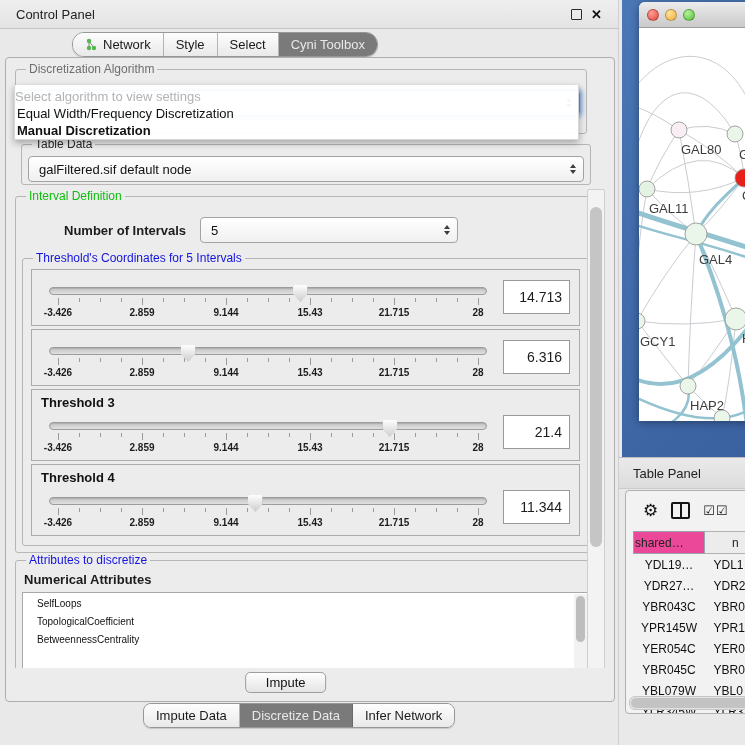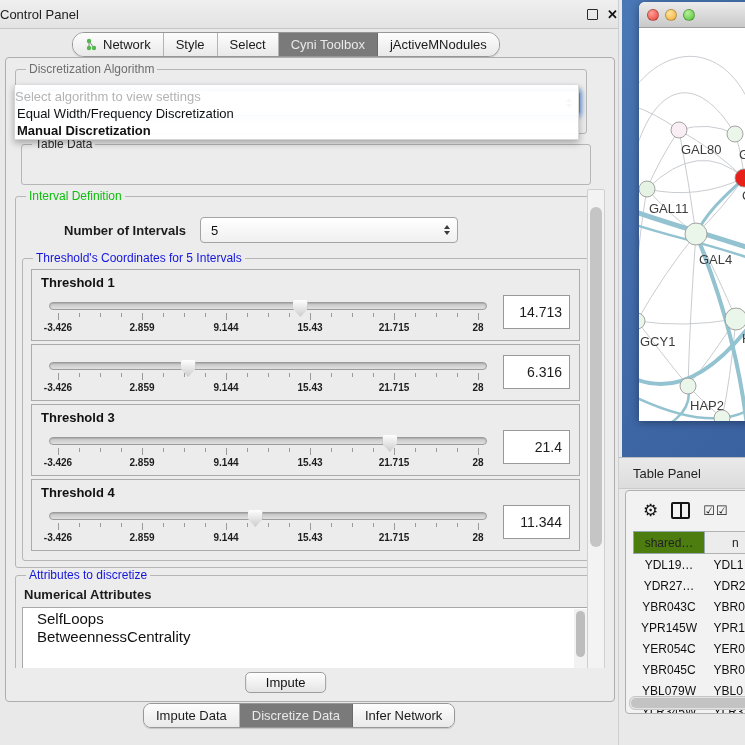--- a/index.html
+++ b/index.html
@@ -3,21 +3,21 @@
 <meta charset="utf-8">
 <style>
   html,body{margin:0;padding:0;}
   body{width:745px;height:745px;overflow:hidden;background:#e9e9e9;
        font-family:"Liberation Sans",sans-serif;font-size:13px;color:#1c1c1c;}
   .stage{position:relative;width:745px;height:745px;}
 
   
   .control-panel{position:absolute;left:0;top:0;width:618px;height:745px;background:#e9e9e9;}
   .cp-titlebar{position:absolute;left:0;top:0;right:0;height:28px;background:linear-gradient(#efefef,#e3e3e3);
-       border-bottom:1px solid #c6c6c6;display:flex;align-items:center;padding:0 0;}
+       border-bottom:1px solid #c6c6c6;display:flex;align-items:center;padding:0 16px;}
   .cp-title{font-size:13px;color:#222;}
   .cp-buttons{margin-left:auto;display:flex;align-items:center;gap:9px;}
   .float-btn{width:9px;height:9px;border:1.6px solid #2a2a2a;display:inline-block;border-radius:1px;}
   .close-btn{font-size:13px;font-weight:bold;color:#111;line-height:1;}
 
   
   .cp-tabs{position:absolute;left:72px;top:32px;display:flex;height:23px;
        border-radius:12px;overflow:hidden;border:1px solid #979797;box-shadow:0 1px 1px rgba(0,0,0,.15);}
   .seg{display:flex;align-items:center;gap:5px;padding:0 12px;background:linear-gradient(#fdfdfd,#e9e9e9);
        border-right:1px solid #b4b4b4;color:#1a1a1a;font-size:13px;white-space:nowrap;cursor:default;}
@@ -85,21 +85,21 @@
   .tick{position:absolute;top:0;width:1px;height:4px;background:#9a9a9a;}
   .tick.major{height:7px;}
   .scale{position:relative;height:13px;font-size:10px;font-weight:bold;color:#1d1d1d;}
   .tick-label{position:absolute;top:1px;transform:translateX(-50%);white-space:nowrap;}
   .th-value{width:58px;height:32px;margin-left:12px;background:#fff;border:1px solid #999;
        font-size:14px;display:flex;align-items:center;justify-content:flex-end;padding-right:7px;}
 
   .attrs-group{margin:13px 30px 0 36px;height:150px;}
   .attrs-label{font-weight:bold;font-size:13px;margin:3px 0 5px 2px;}
   .attr-list{position:relative;border:1px solid #a8a8a8;background:#fff;height:96px;overflow:hidden;padding:2px 0;}
-  .attr-item{font-size:15px;line-height:18px;padding-left:14px;color:#111;}
+  .attr-item{font-size:10px;line-height:18px;padding-left:14px;color:#111;}
   .list-scroll{position:absolute;top:1px;bottom:1px;right:1px;width:13px;background:#f2f2f2;}
   .list-scroll .vthumb{position:absolute;left:2px;right:2px;top:2px;height:46px;background:#bdbdbd;border-radius:6px;}
 
   .apply-btn{position:absolute;left:46%;top:614px;transform:translateX(-50%);
        padding:2px 20px;font-size:13px;font-family:"Liberation Sans",sans-serif;color:#111;
        background:linear-gradient(#fefefe,#e4e4e4);border:1px solid #9d9d9d;border-radius:5px;}
 
   .cp-bottom-tabs{position:absolute;left:143px;top:703px;display:flex;height:23px;
        border-radius:8px;overflow:hidden;border:1px solid #979797;box-shadow:0 1px 1px rgba(0,0,0,.15);}
 
@@ -123,21 +123,21 @@
        font-size:13px;color:#222;}
   .tp-card{position:absolute;left:6px;top:490px;width:150px;height:222px;background:#f2f2f2;
        border:1px solid #b0b0b0;border-radius:4px;overflow:hidden;}
   .tp-toolbar{display:flex;align-items:center;gap:13px;padding:11px 0 6px 17px;}
   .gear{font-size:17px;line-height:14px;color:#141414;}
   .split-icon{width:15px;height:13px;border:2px solid #141414;border-radius:2px;
        background:linear-gradient(#141414,#141414) center/2px 100% no-repeat;}
   .cbx{font-size:13px;line-height:13px;color:#141414;}
   .tp-table{margin:6px 0 0 7px;border-collapse:collapse;}
   .tp-table th{font-size:12px;font-weight:normal;color:#222;height:19px;border:1px solid #97a6ad;}
-  .th-shared{width:76px;background:#4d7c0f;text-align:center;}
+  .th-shared{width:76px;background:#ec4899;text-align:left;}
   .th-name{width:60px;background:#ececec;border-color:#b1b1b1 !important;text-align:left;padding-left:27px;}
   .tp-table td{font-size:12px;color:#101010;height:19px;white-space:nowrap;}
   .td-shared{width:76px;text-align:center;}
   .td-name{width:60px;padding-left:9px;}
   .hscroll{position:absolute;left:3px;right:3px;bottom:3px;height:12px;background:#e3e3e3;
        border:1px solid #c6c6c6;border-radius:6px;}
   .hscroll .hthumb{position:absolute;top:1px;bottom:1px;left:1px;width:96%;background:#c3c3c3;border-radius:6px;}
 
   .net-tab-icon{display:inline-block;}
 </style>
@@ -168,23 +168,20 @@
       </span>
       <span class="seg">
           <span>Style</span>
         </span>
       <span class="seg">
           <span>Select</span>
         </span>
       <span class="seg sel">
           <span>Cyni Toolbox</span>
         </span>
-      <span class="seg">
-          <span>jActiveMNodules</span>
-        </span>
     </div>
 
     <div class="cp-content">
 
       <fieldset class="group algo-group">
         <legend class="dim">Discretization Algorithm</legend>
         <div class="combo focused">
           <span class="arrows">
               <i class="up"></i>
               <i class="dn"></i>
@@ -193,20 +190,27 @@
       </fieldset>
 
       <div class="popup">
         <div class="ph">Select algorithm to view settings</div>
         <div class="opt">Equal Width/Frequency Discretization</div>
         <div class="opt hl">Manual Discretization</div>
       </div>
 
       <fieldset class="group tabledata-group">
         <legend class="plain">Table Data</legend>
+        <div class="combo">
+          <span>galFiltered.sif default node</span>
+          <span class="arrows">
+              <i class="up"></i>
+              <i class="dn"></i>
+            </span>
+        </div>
       </fieldset>
 
       <div class="scrollpane">
         <div class="scroll-content">
 
           <fieldset class="group interval-group">
             <legend class="green">Interval Definition</legend>
 
             <div class="num-row">
               <span class="num-label">Number of Intervals</span>
@@ -216,21 +220,20 @@
                     <i class="up"></i>
                     <i class="dn"></i>
                   </span>
               </div>
             </div>
 
             <fieldset class="group thr-group">
               <legend class="blue">Threshold's Coordinates for 5 Intervals</legend>
 
               <div class="threshold">
-                <div class="th-label">Threshold 1</div>
                 <div class="th-row">
                   <div class="slider">
                     <div class="track"></div>
                     <div class="zone">
                       <div class="thumb" style="left: 57.7197%;"></div>
                       <div class="ticks">
                           <div class="tick major" style="left: 0%;"></div>
                           <div class="tick" style="left: 5%;"></div>
                           <div class="tick" style="left: 10%;"></div>
                           <div class="tick" style="left: 15%;"></div>
@@ -397,20 +400,21 @@
                 </div>
               </div>
             </fieldset>
           </fieldset>
 
           <fieldset class="group attrs-group">
             <legend class="blue">Attributes to discretize</legend>
             <div class="attrs-label">Numerical Attributes</div>
             <div class="attr-list">
               <div class="attr-item">SelfLoops</div>
+              <div class="attr-item">TopologicalCoefficient</div>
               <div class="attr-item">BetweennessCentrality</div>
               <div class="list-scroll">
                   <div class="vthumb"></div>
                 </div>
             </div>
           </fieldset>
 
         </div>
         <div class="vscroll">
             <div class="vthumb"></div>

